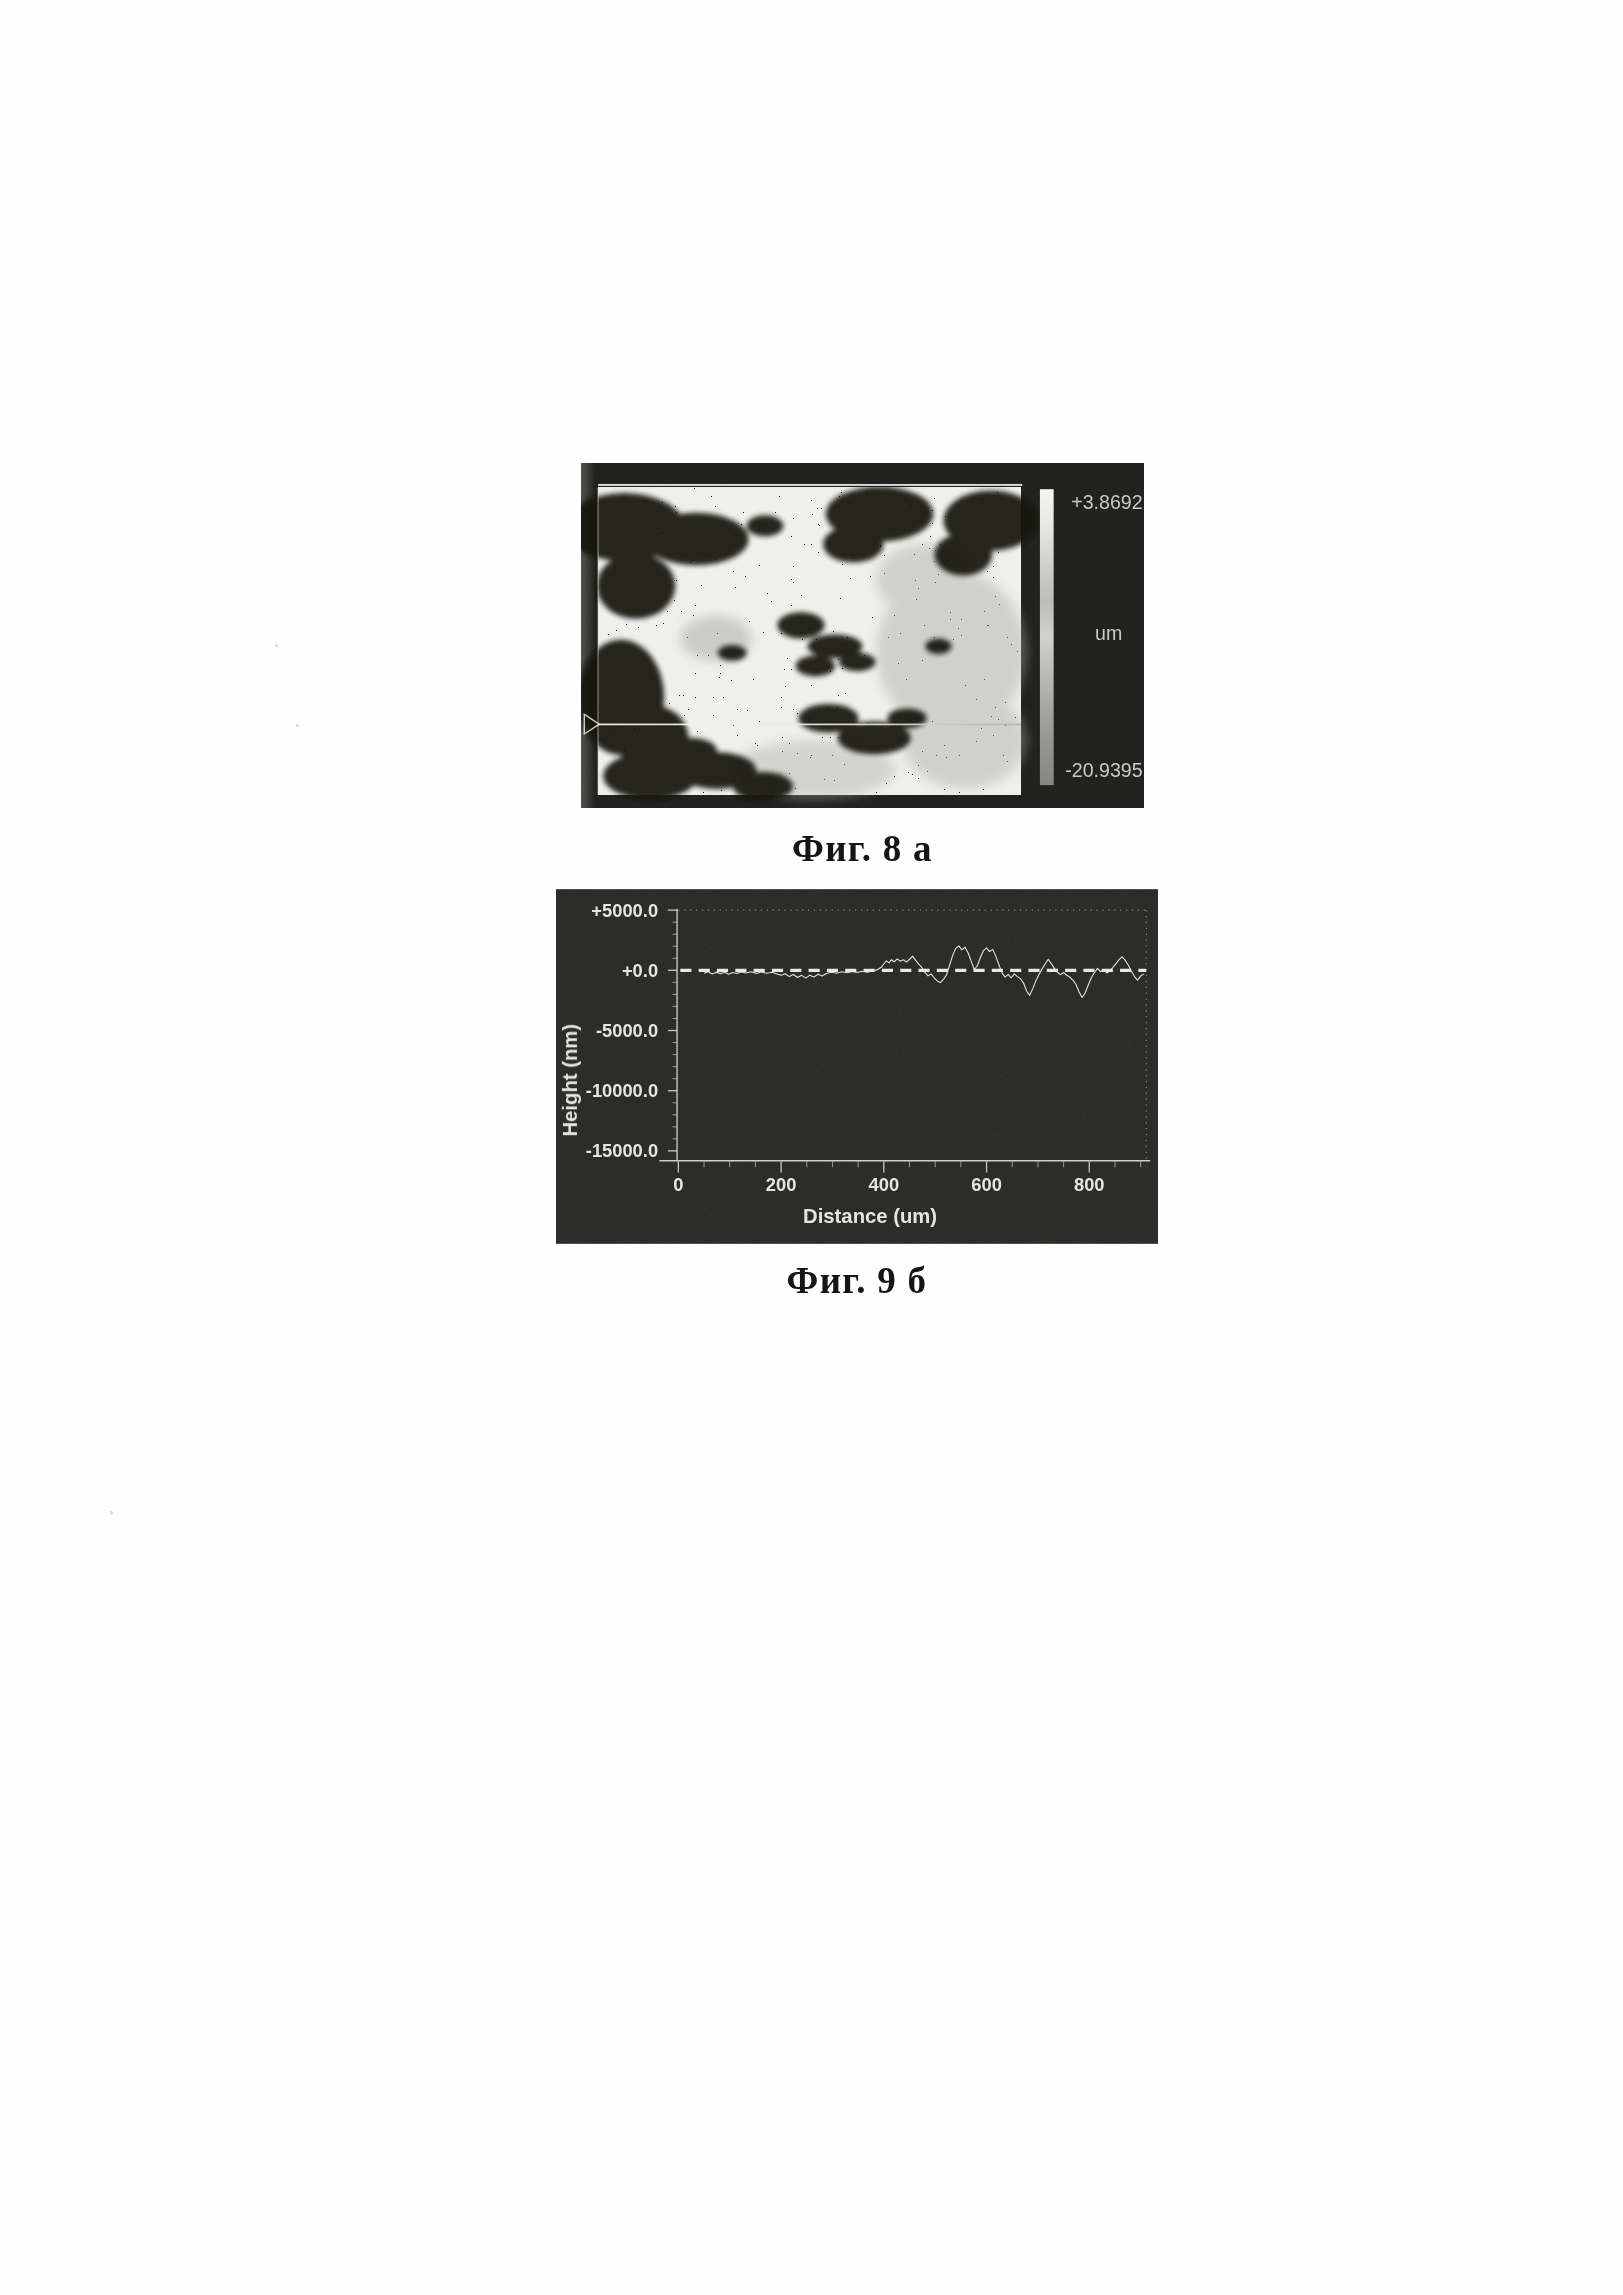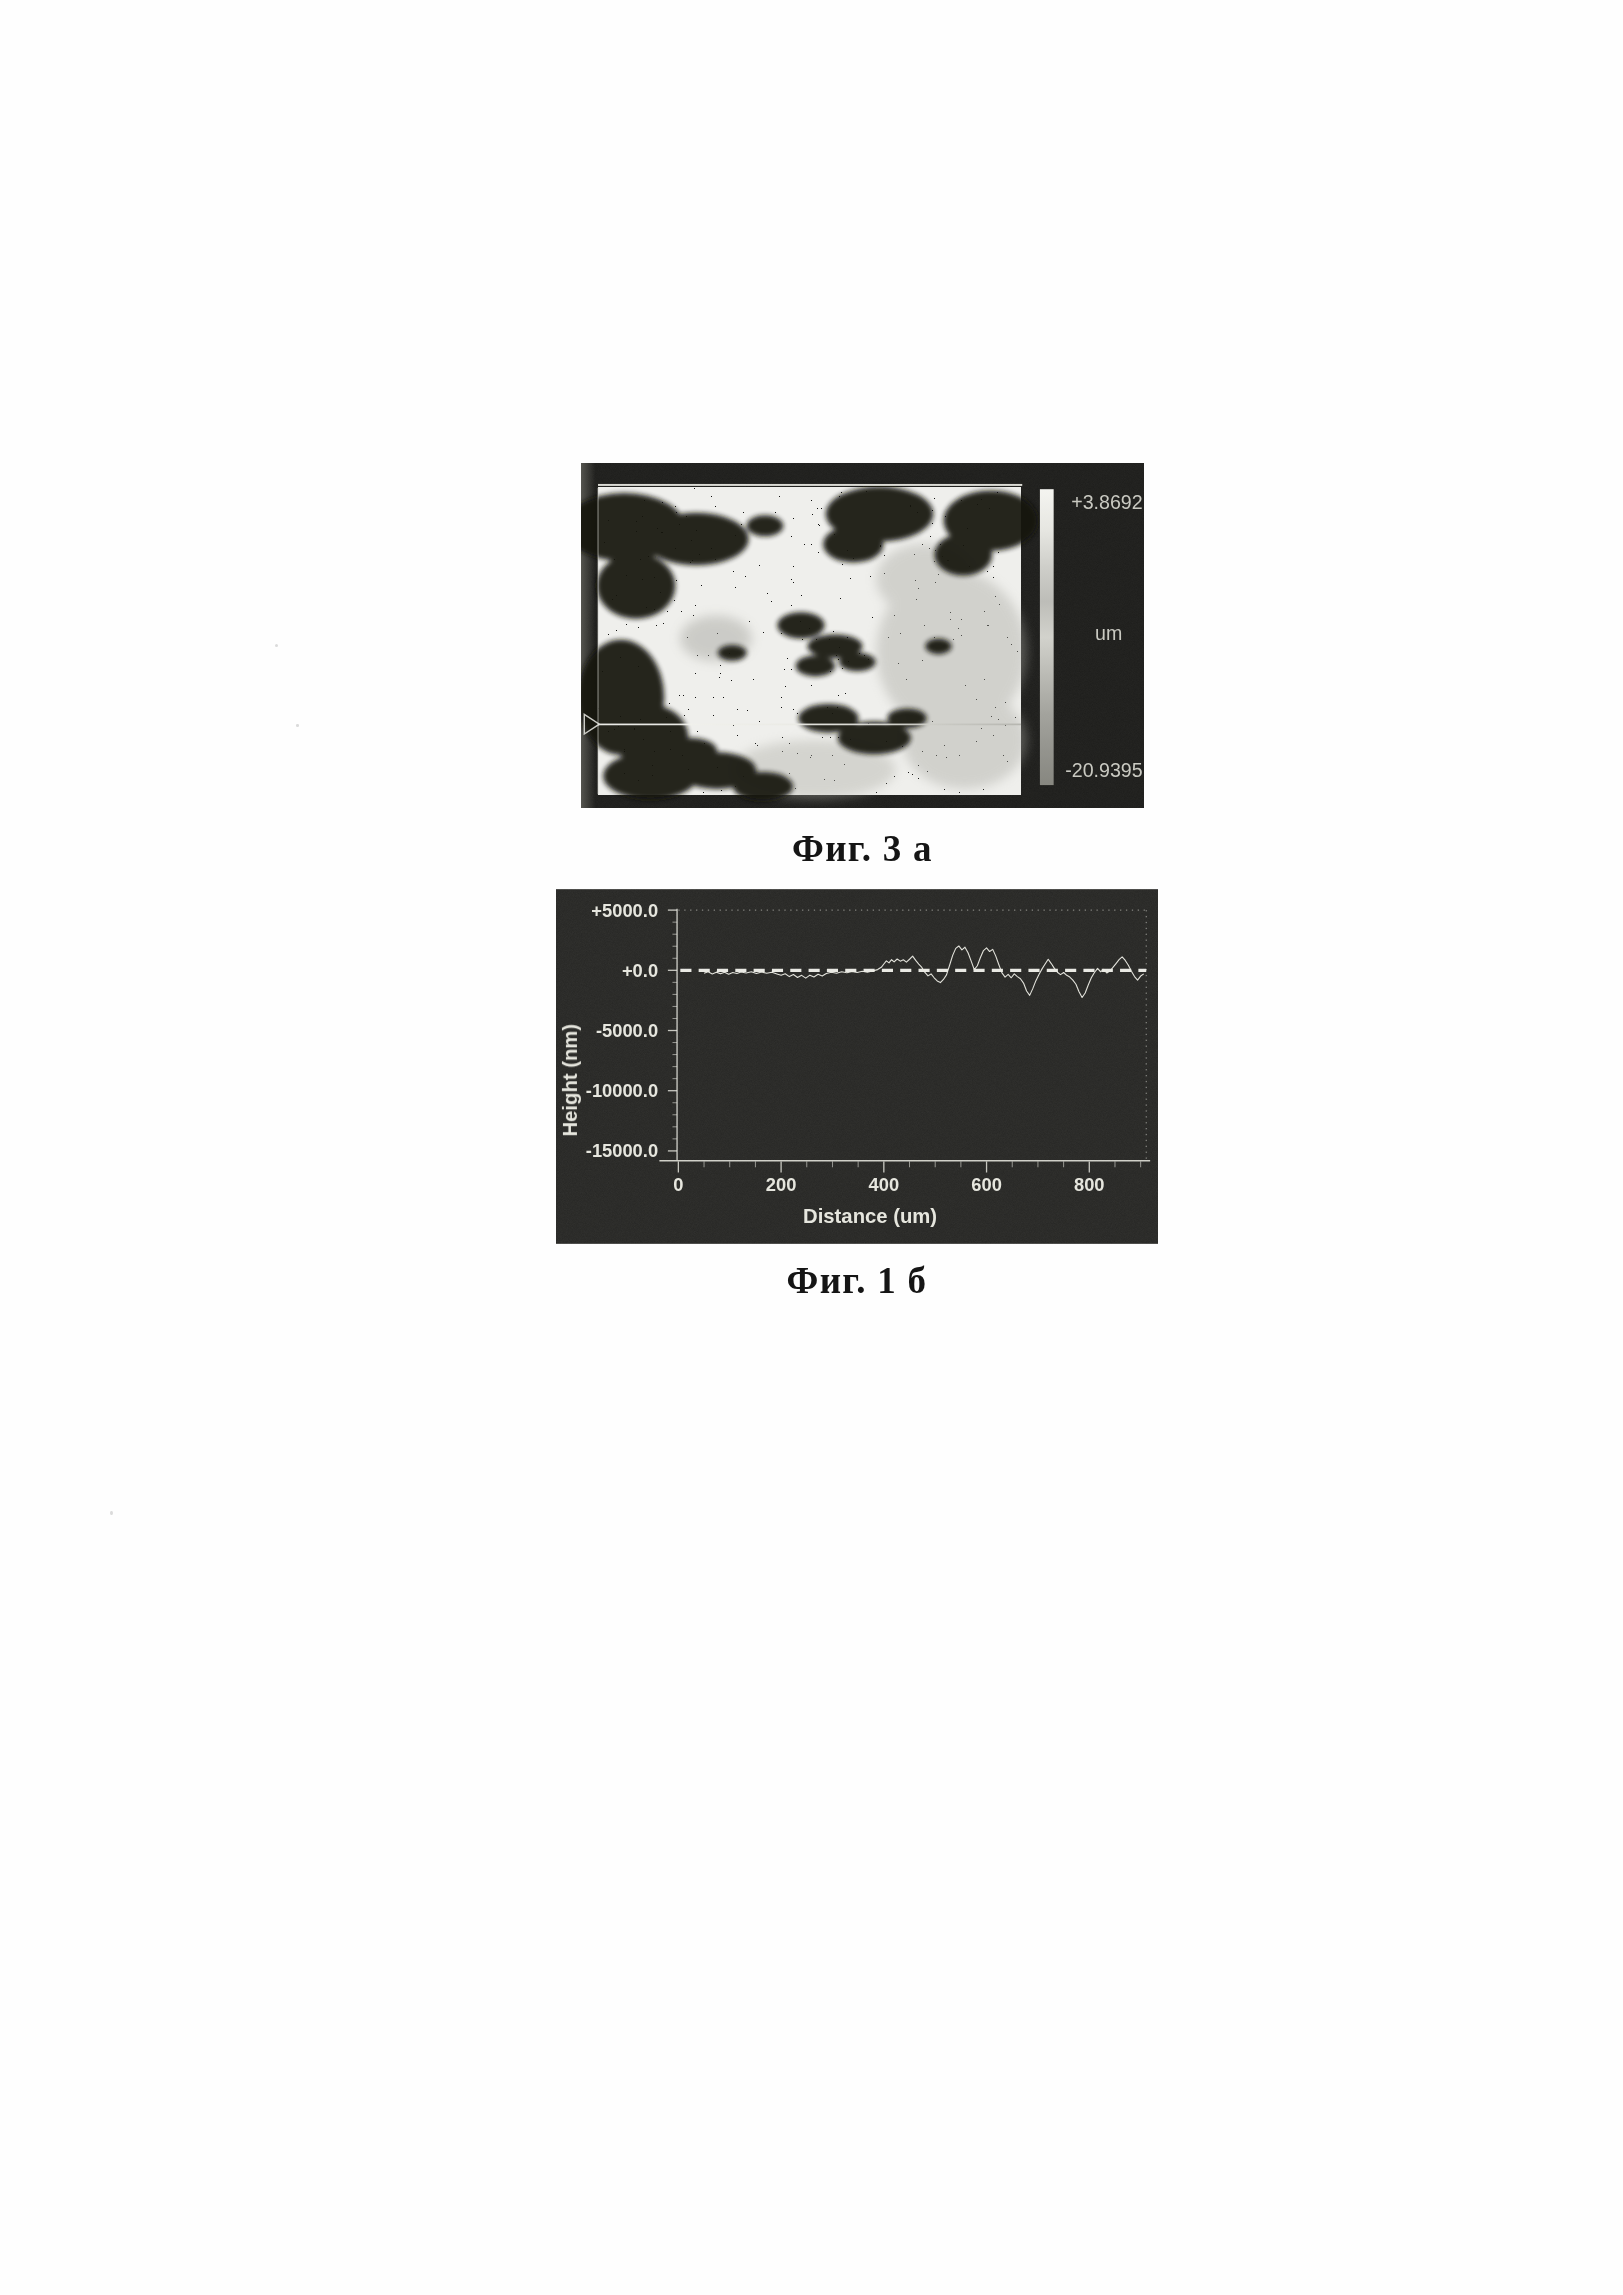--- a/index.html
+++ b/index.html
@@ -121,21 +121,21 @@
 
       <rect x="701" y="40" width="21" height="452" fill="url(#cbGrad)"></rect>
       <g fill="#c9c9c1" font-size="30" filter="url(#txBlur)">
         <text x="858" y="70" text-anchor="end">+3.8692</text>
         <text x="806" y="270" text-anchor="middle">um</text>
         <text x="858" y="480" text-anchor="end">-20.9395</text>
       </g>
     </svg>
   </div>
 
-  <div class="caption" style="left:581px;top:827px;width:563px;">Фиг. 3 а</div>
+  <div class="caption" style="left:581px;top:827px;width:563px;">Фиг. 8 а</div>
 
   <div class="fig-box" style="left:556px;top:889px;width:602px;height:355px;">
     <svg id="figb-svg" width="602" height="355" viewBox="0 0 920 542">
       <rect x="0" y="0" width="920" height="542" fill="#262624"></rect>
       <rect x="0" y="0" width="920" height="542" filter="url(#grainF)" opacity="0.22"></rect>
       <g id="chart-g" filter="none">
           <line x1="185" y1="30" x2="185" y2="414" stroke="#e2e2da" stroke-width="2" opacity="0.9"></line>
           <line x1="178" y1="381.6" x2="185" y2="381.6" stroke="#e2e2da" stroke-width="1.3" opacity="0.7"></line>
           <line x1="178" y1="363.2" x2="185" y2="363.2" stroke="#e2e2da" stroke-width="1.3" opacity="0.7"></line>
           <line x1="178" y1="344.79999999999995" x2="185" y2="344.79999999999995" stroke="#e2e2da" stroke-width="1.3" opacity="0.7"></line>
@@ -190,19 +190,19 @@
           <text x="658" y="462" text-anchor="middle" font-size="28" font-weight="bold" fill="#e6e6de" filter="url(#txBlur)">600</text>
           <line x1="815" y1="416" x2="815" y2="433" stroke="#e2e2da" stroke-width="2" opacity="0.85"></line>
           <text x="815" y="462" text-anchor="middle" font-size="28" font-weight="bold" fill="#e6e6de" filter="url(#txBlur)">800</text>
           <text x="480" y="510" text-anchor="middle" font-size="31" font-weight="bold" fill="#e6e6de" filter="url(#txBlur)">Distance (um)</text>
           <line x1="190" y1="124" x2="902" y2="124" stroke="#f4f4ee" stroke-width="5" stroke-dasharray="17 11" opacity="0.95"></line>
           <polyline points="226.3,128.6 232.5,126.2 238.8,129.5 245.1,126.8 251.4,129.2 257.6,126.9 263.9,129.9 270.2,127.3 276.5,128.8 282.8,126.6 290.6,128.0 298.5,126.2 306.3,128.8 314.2,126.6 322.0,128.4 329.9,126.9 337.7,129.5 344.0,131.7 350.3,129.2 356.6,133.6 362.8,130.4 369.1,135.0 375.4,131.7 381.7,136.0 388.0,131.4 394.2,134.3 400.5,130.1 406.8,132.8 413.1,128.8 420.9,126.9 428.8,128.4 436.6,126.2 444.5,127.7 452.3,125.8 460.2,127.3 468.0,125.5 475.9,126.9 483.7,125.1 491.6,122.9 497.1,119.4 501.0,114.4 504.9,109.6 508.9,112.6 512.8,107.8 516.7,111.1 521.4,106.7 526.1,110.0 530.8,107.8 535.5,111.5 540.3,107.1 545.0,102.3 549.7,108.9 554.4,114.4 559.1,119.6 563.8,127.3 568.5,132.5 573.2,129.5 577.9,135.4 582.6,140.2 587.4,142.8 592.1,138.0 596.8,131.0 601.5,116.3 606.2,101.2 610.9,90.5 615.6,86.8 620.3,92.7 625.0,88.7 629.7,97.1 634.5,110.0 639.2,122.9 643.9,117.0 648.6,104.5 653.3,93.8 658.0,89.8 662.7,95.3 667.4,92.0 672.1,102.3 676.8,115.5 681.5,128.0 686.3,134.3 691.0,130.3 695.7,135.4 700.4,129.5 705.1,133.6 709.8,136.9 714.5,143.5 719.2,155.6 723.9,162.3 728.6,152.0 733.4,139.8 738.1,130.3 742.8,121.8 747.5,114.4 752.2,107.1 756.9,113.7 761.6,121.1 766.3,126.9 771.0,130.6 775.8,127.3 780.5,131.7 785.2,134.3 789.9,139.1 794.6,145.3 799.3,156.8 804.0,165.6 808.7,158.6 813.4,146.4 818.1,135.4 822.9,127.3 827.6,121.1 832.3,126.2 837.0,122.5 841.7,128.0 846.4,125.1 851.1,119.6 855.8,113.7 860.5,107.8 865.2,103.4 870.0,108.9 874.7,116.3 879.4,125.5 884.1,133.6 888.8,139.1 893.5,132.8 898.2,129.5" fill="none" stroke="#ebebe4" stroke-width="1.7" stroke-linejoin="round" opacity="0.95"></polyline>
         </g>
     </svg>
   </div>
 
-  <div class="caption" style="left:556px;top:1259px;width:602px;">Фиг. 1 б</div>
+  <div class="caption" style="left:556px;top:1259px;width:602px;">Фиг. 9 б</div>
 
   <div class="speck" style="left:275px;top:644px;width:3.3px;height:3.3px;"></div>
   <div class="speck" style="left:110px;top:1511px;width:2.6px;height:3.9px;"></div>
   <div class="speck" style="left:296px;top:724px;width:2.6px;height:2.6px;"></div>
 </div>
 
 
 </body></html>

